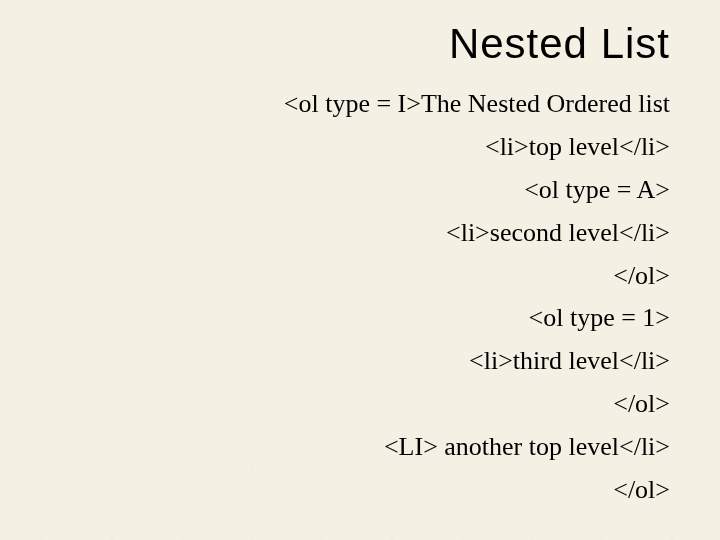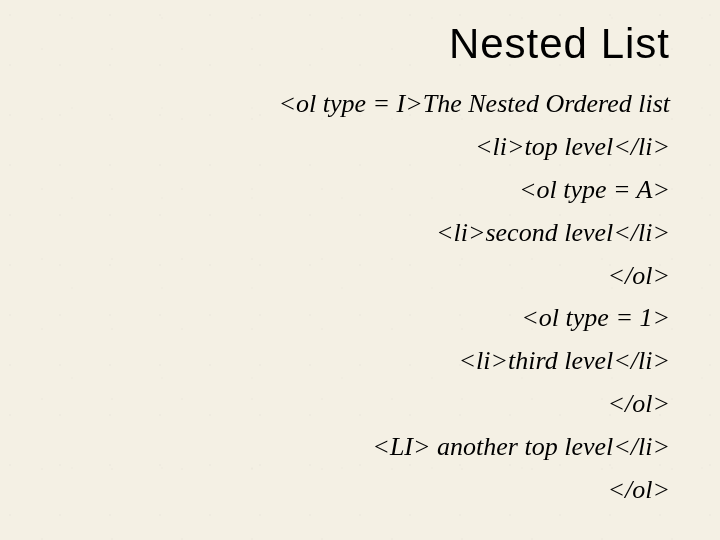--- a/index.html
+++ b/index.html
@@ -26,21 +26,20 @@
       font-size: 42px;
       font-weight: normal;
       margin-bottom: 15px;
       letter-spacing: 1px;
     }
     .code-line {
       font-family: "Times New Roman", Times, serif;
       font-size: 26px;
       line-height: 1.65;
       margin-left: 4px;
-      font-style: italic;
     }
   </style>
 </head>
 <body>
 
 <h1 class="title">Nested List</h1>
 
 <div class="code-line">&lt;ol type = I&gt;The Nested Ordered list</div>
 <div class="code-line">&lt;li&gt;top level&lt;/li&gt;</div>
 <div class="code-line">&lt;ol type = A&gt;</div>

